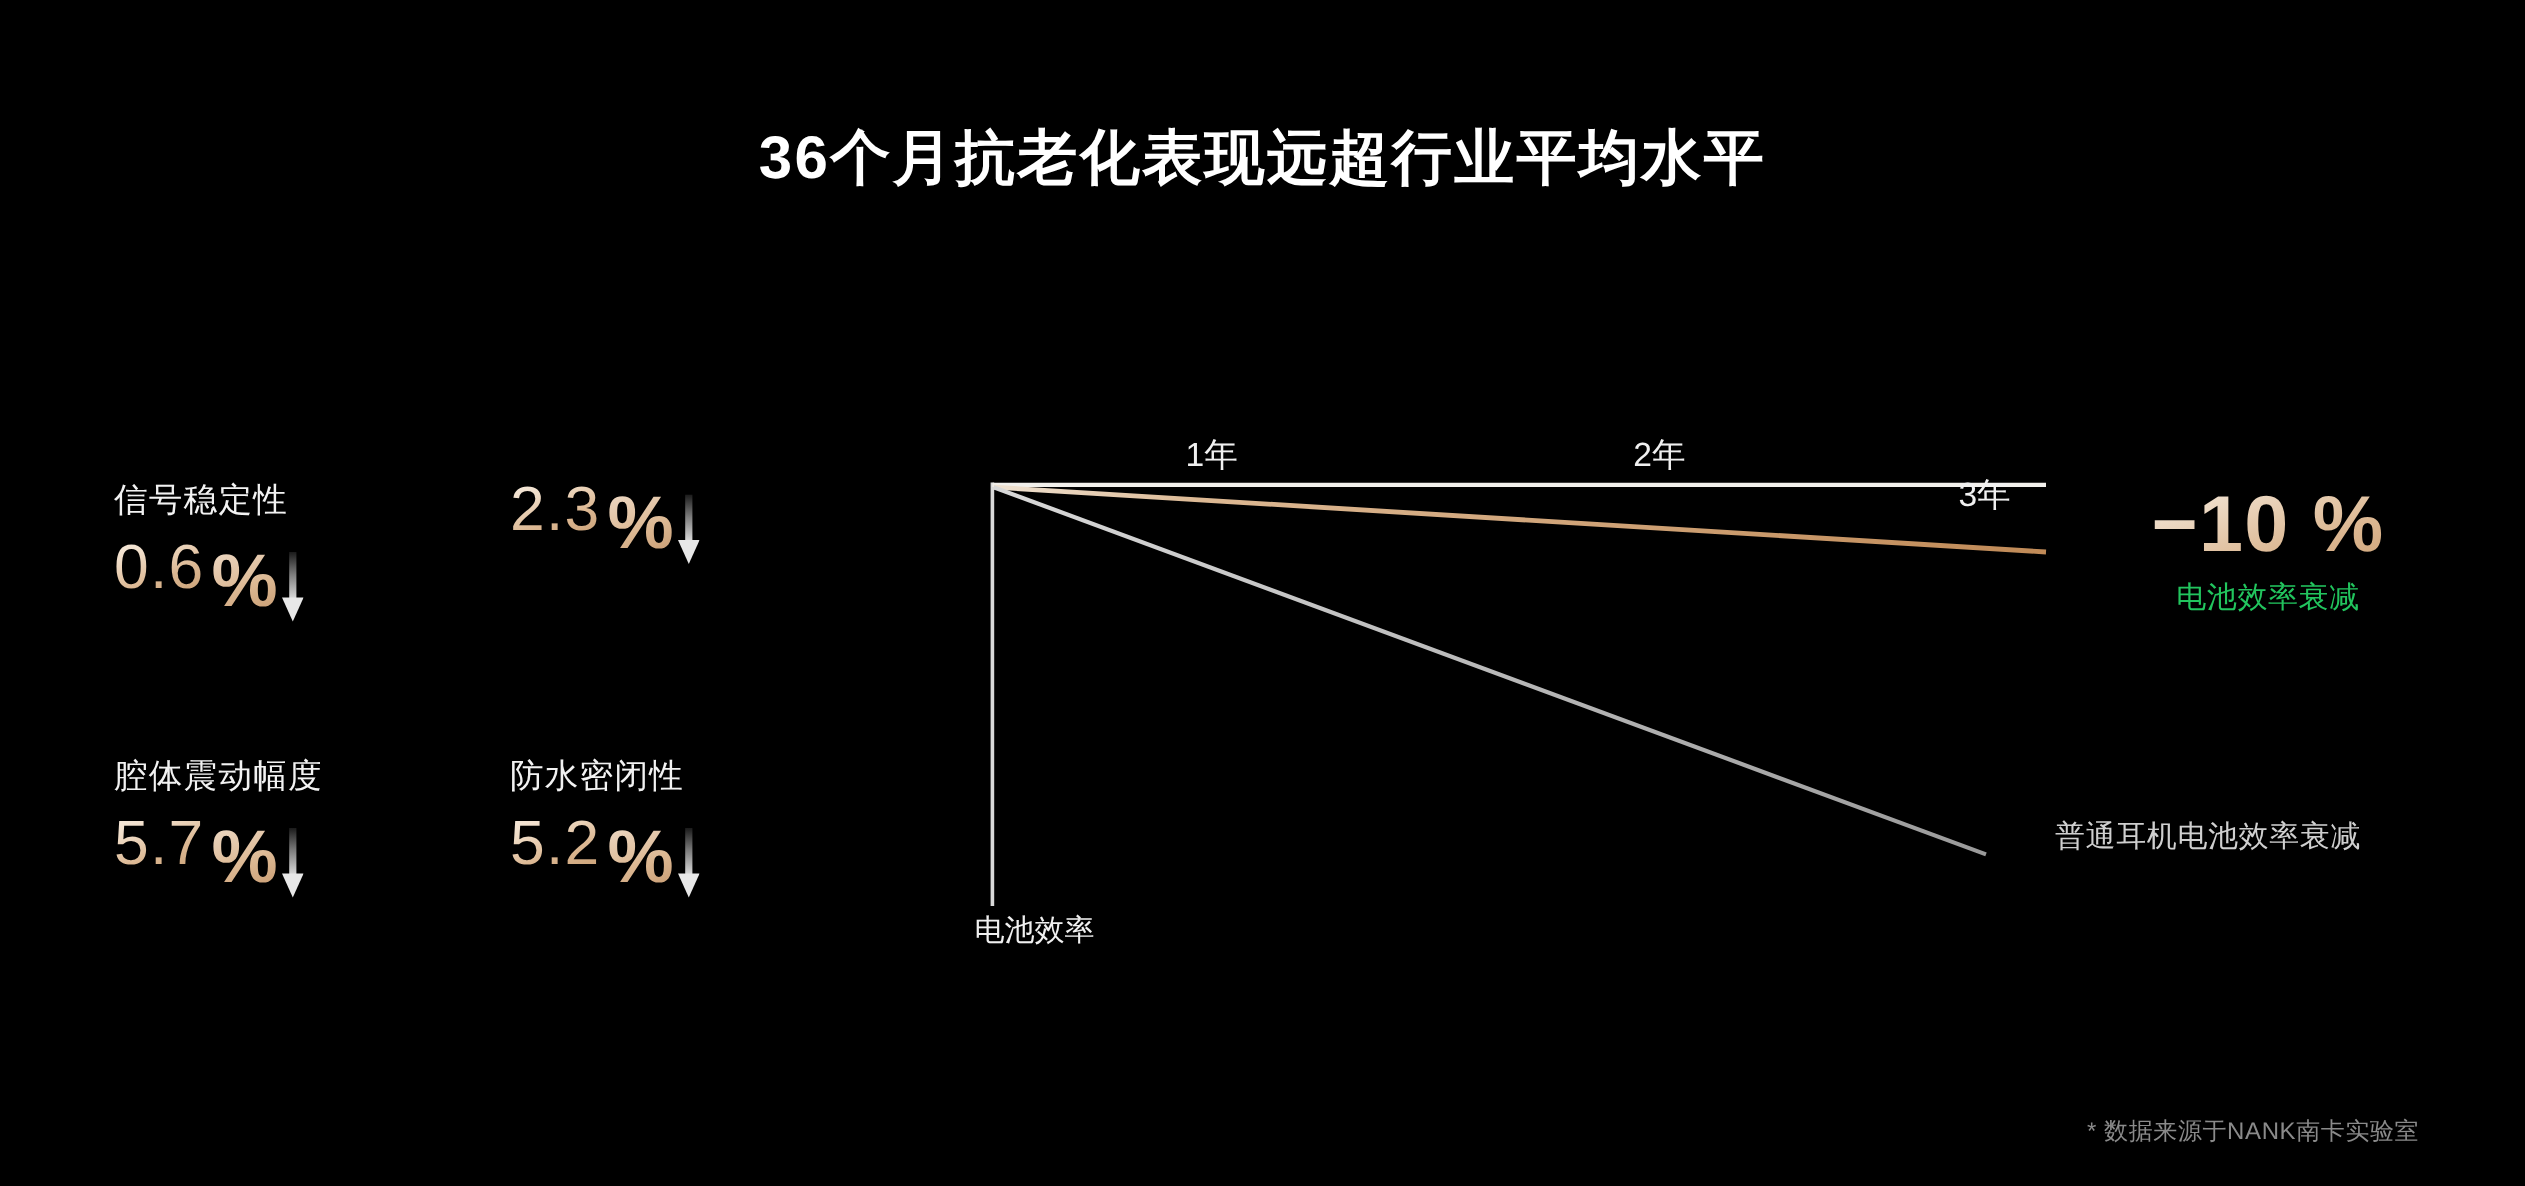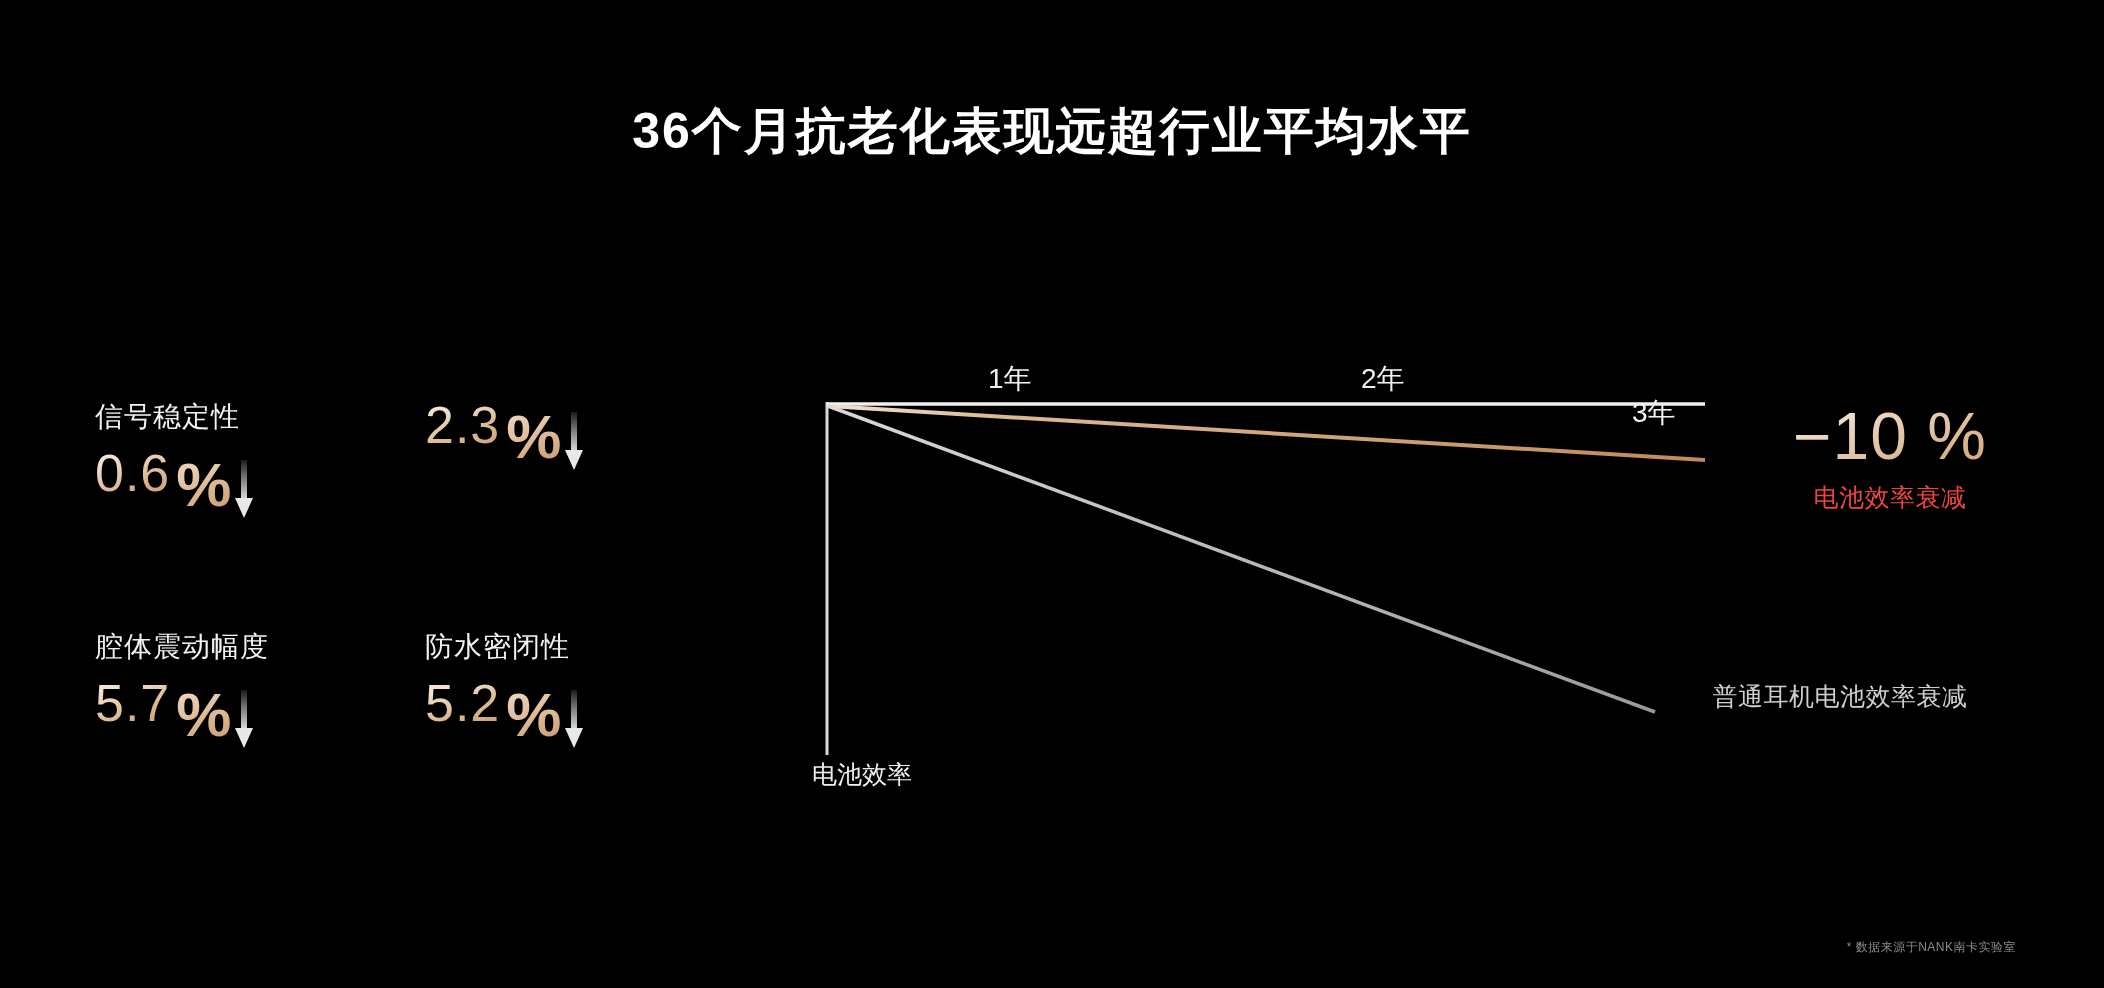--- a/index.html
+++ b/index.html
@@ -117,49 +117,49 @@
   }
 
   
   .callout {
     position: absolute;
     text-align: center;
     white-space: nowrap;
   }
   .callout-value {
     font-size: 66px;
-    font-weight: 400;
+    font-weight: 700;
     letter-spacing: 1px;
     line-height: 1.1;
   }
   .callout-value.gold {
     background-image: linear-gradient(160deg, #f9f2ea 0%, #eedcc8 30%, #dcb893 65%, #c89a6c 100%);
     -webkit-background-clip: text;
     background-clip: text;
     color: transparent;
     -webkit-text-fill-color: transparent;
   }
   .callout-value.grey {
     color: #a8a8a8;
   }
   .callout-caption {
     font-size: 25px;
     font-weight: 500;
     letter-spacing: 0.5px;
     margin-top: 8px;
   }
-  .callout-caption.gold { color: #ef4444; }
+  .callout-caption.gold { color: #22c55e; }
   .callout-caption.grey { color: #cfcfcf; }
 
   
   .footnote {
     position: absolute;
     right: 88px;
     bottom: 32px;
-    font-size: 12px;
+    font-size: 20px;
     font-weight: 400;
     color: #8a8a8a;
     letter-spacing: 0.5px;
     white-space: nowrap;
   }
 </style>
 </head>
 <body>
 
 <div class="slide">

